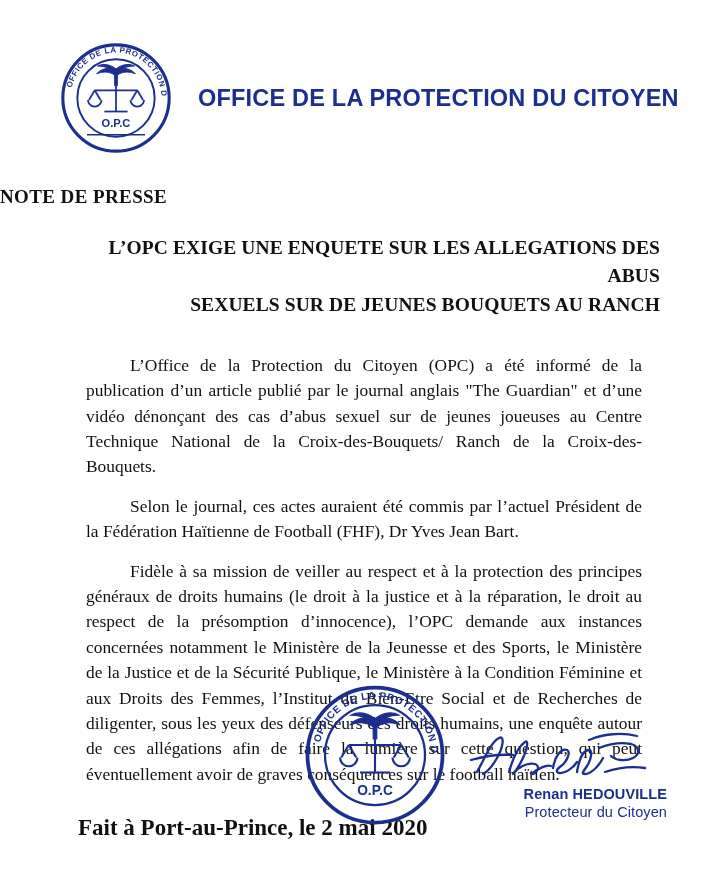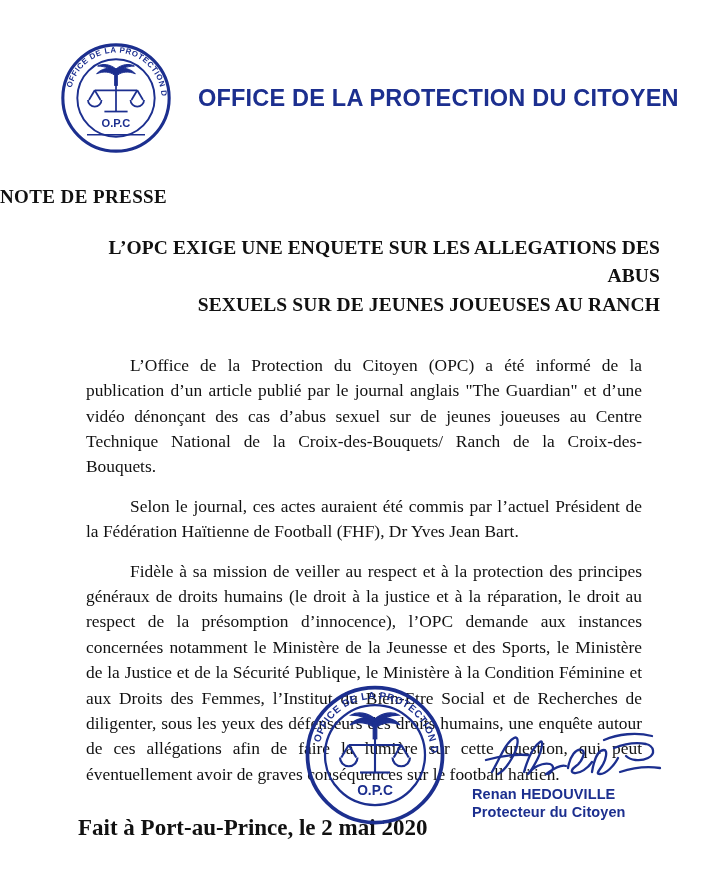--- a/index.html
+++ b/index.html
@@ -93,40 +93,40 @@
   }
   .seal-wrap {
     position: absolute;
     left: 300px;
     top: 0;
     width: 150px;
     height: 150px;
   }
   .sign-wrap {
     position: absolute;
-    left: 472px;
+    left: 457px;
     top: 48px;
     width: 210px;
-    text-align: left;
+    text-align: right;
   }
   .signature-svg {
     display: block;
     margin: 0 auto;
   }
   .sign-name {
     font-family: "Liberation Sans", sans-serif;
     font-weight: bold;
     font-size: 14.5px;
     color: #1c2f8f;
     margin-top: -4px;
     letter-spacing: 0.1px;
   }
   .sign-role {
     font-family: "Liberation Sans", sans-serif;
-    font-weight: bold;
+    font-weight: normal;
     font-size: 14.5px;
     color: #1c2f8f;
     margin-top: 2px;
     letter-spacing: 0.1px;
   }
 </style>
 </head>
 <body>
 
 <div class="page">
@@ -169,21 +169,21 @@
       </svg>
     </div>
 
     <div class="org-title">OFFICE DE LA PROTECTION DU CITOYEN</div>
   </div>
 
   <div class="doc-kind">NOTE DE PRESSE</div>
 
   <div class="headline">
     <div>L’OPC EXIGE UNE ENQUETE SUR LES ALLEGATIONS DES ABUS</div>
-    <div>SEXUELS SUR DE JEUNES JOUEUSES AU RANCH</div>
+    <div>SEXUELS SUR DE JEUNES BOUQUETS AU RANCH</div>
   </div>
 
   <div class="body-text">
     <p>L’Office de la Protection du Citoyen (OPC)  a été informé de la publication d’un article publié par le journal anglais "The Guardian" et d’une vidéo dénonçant des cas d’abus sexuel sur de jeunes joueuses au Centre Technique National de la Croix-des-Bouquets/ Ranch de la Croix-des-Bouquets.</p>
     <p>Selon le journal, ces actes auraient été commis par l’actuel Président de la Fédération Haïtienne de Football (FHF), Dr Yves Jean Bart.</p>
     <p>Fidèle à sa mission de veiller au respect et à la protection des principes généraux de droits humains (le droit à la justice et à la réparation, le droit au respect de la présomption d’innocence), l’OPC demande aux instances concernées notamment le Ministère de la Jeunesse et des Sports, le Ministère de la Justice et de la Sécurité Publique, le Ministère à la Condition Féminine et aux Droits des Femmes, l’Institut du Bien-Etre Social et de Recherches de diligenter, sous les yeux des défenseurs des droits humains, une enquête autour de ces allégations afin de faire la lumière sur cette question, qui peut éventuellement avoir de graves conséquences sur le football haïtien.</p>
   </div>
 
   <div class="signoff">Fait à Port-au-Prince, le 2 mai 2020</div>
 

